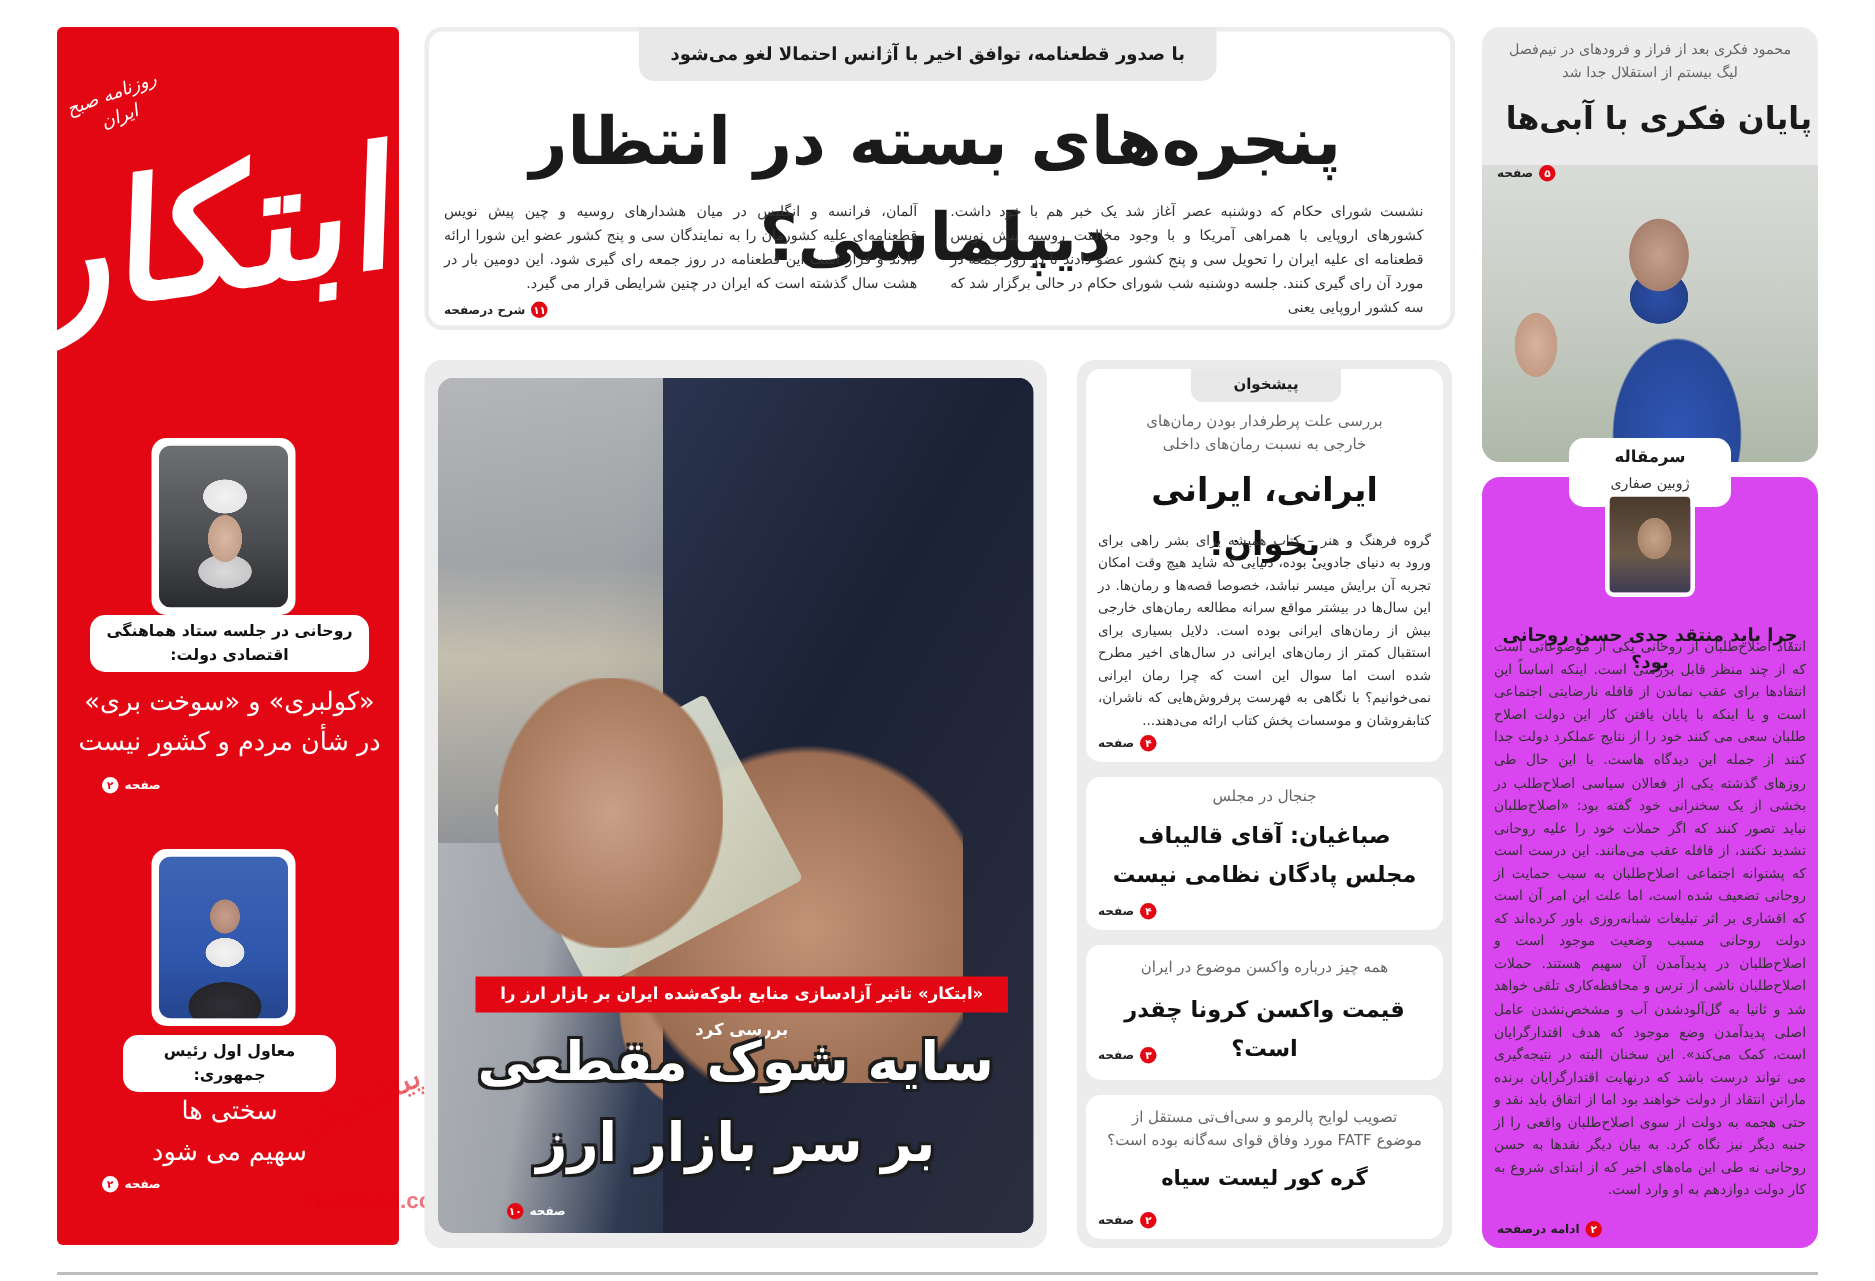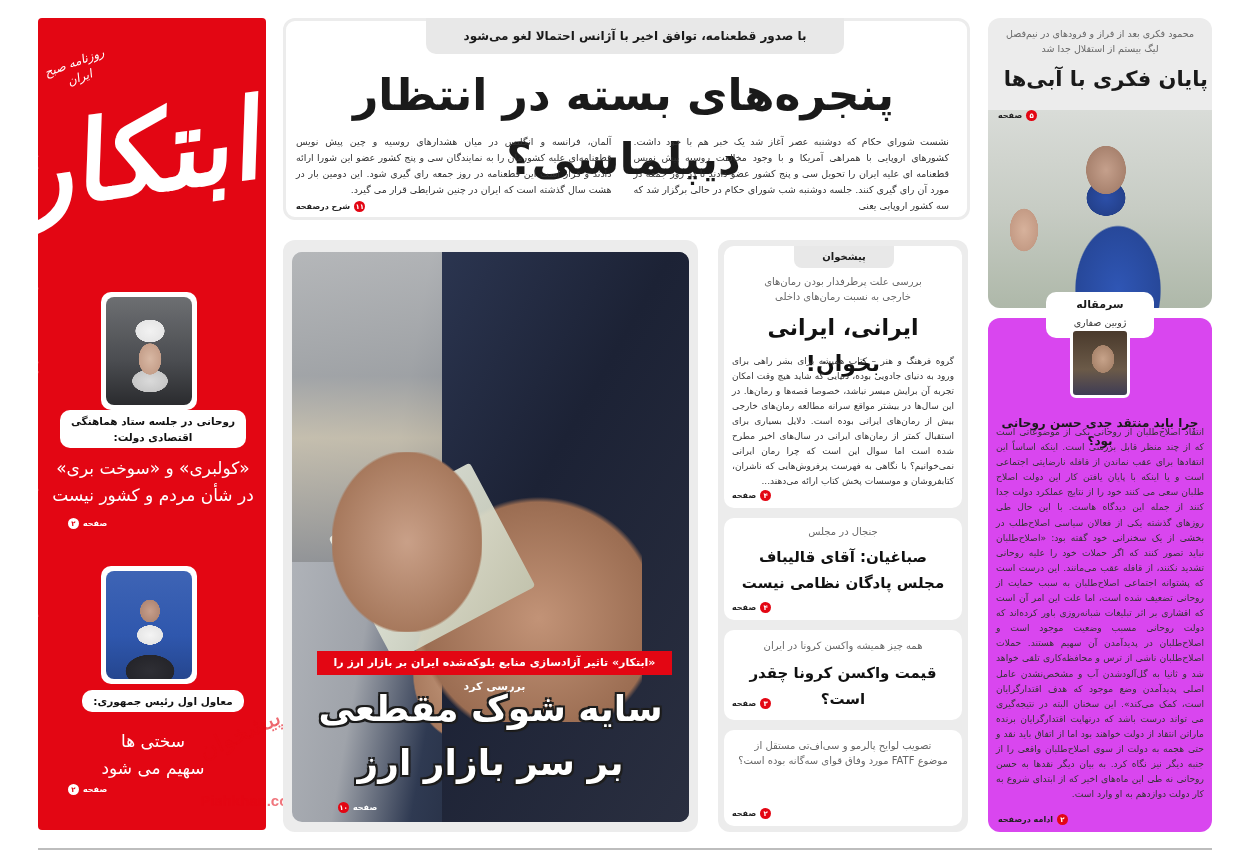--- a/index.html
+++ b/index.html
@@ -54,21 +54,21 @@
   .page-ref.white .dot { background: #fff; color: #e30613; }
   .page-ref.white .lbl { color: #fff; }
   .page-ref .lbl { color: #222; font-weight: bold; }
 
   
   .lead {
     position: absolute; left: 283px; top: 18px; width: 687px; height: 202px;
     background: #fff; border: 3px solid #ececec; border-radius: 12px;
   }
   .lead-kicker {
-    position: absolute; left: 140px; top: -3px; width: 418px; height: 36px;
+    position: absolute; left: 140px; top: -3px; width: 385px; height: 36px;
     background: #e8e8e8; border-radius: 0 0 10px 10px;
     font-size: 12px; font-weight: bold; text-align: center; line-height: 36px;
   }
   .lead-title {
     position: absolute; left: 10px; right: 16px; top: 42px; height: 64px;
     font-size: 44px; font-weight: 900; text-align: center; line-height: 64px; letter-spacing: -1px;
     font-family: "DejaVu Sans", sans-serif;
   }
   .lead-cols {
     position: absolute; left: 10px; right: 18px; top: 113px; display: flex; gap: 22px;
@@ -199,21 +199,21 @@
   <div>در شأن مردم و کشور نیست</div>
 </div>
 <div class="page-ref white rtl" style="left:68px; top:518px;">
   <span class="lbl">صفحه</span>
   <span class="dot">۲</span>
 </div>
 
 <div class="photo-frame" style="left:101px; top:566px; width:96px; height:118px;">
   <div class="photo" style="background: radial-gradient(ellipse 14px 16px at 44px 40px, #c79f8c 0%, #b08774 70%, transparent 72%), radial-gradient(ellipse 16px 12px at 44px 64px, #f4f4f4 0%, #e6e6e6 80%, transparent 82%), radial-gradient(ellipse 30px 20px at 44px 100px, #2f2f35 0%, #25252a 80%, transparent 82%), linear-gradient(180deg,#3e64b5 0%, #2f57ad 60%, #25468f 100%);"></div>
 </div>
-<div class="caption-pill rtl" style="left:82px; top:690px; width:162px;">معاول اول رئیس جمهوری:</div>
+<div class="caption-pill rtl" style="left:82px; top:690px; width:142px;">معاول اول رئیس جمهوری:</div>
 <div class="red-headline rtl" style="left:48px; top:728px; width:210px;">
   <div>سختی ها</div>
   <div>سهیم می شود</div>
 </div>
 <div class="page-ref white rtl" style="left:68px; top:784px;">
   <span class="lbl">صفحه</span>
   <span class="dot">۲</span>
 </div>
 
 <div class="watermark rtl">پیشخوان</div>
@@ -269,30 +269,31 @@
       <div>صباغیان: آقای قالیباف</div>
       <div>مجلس پادگان نظامی نیست</div>
     </div>
     <div class="page-ref" style="left:8px; top:84px;">
       <span class="dot">۴</span>
       <span class="lbl">صفحه</span>
     </div>
   </div>
 
   <div class="mcard" style="top:390px; height:90px;">
-    <div class="kicker" style="position:absolute; left:8px; right:8px; top:8px;">همه چیز همیشه واکسن کرونا در ایران</div>
+    <div class="kicker" style="position:absolute; left:8px; right:8px; top:8px;">همه چیز درباره واکسن موضوع در ایران</div>
     <div class="title" style="position:absolute; left:4px; right:4px; top:30px; font-size:15px; line-height:26px;">قیمت واکسن کرونا چقدر است؟</div>
     <div class="page-ref" style="left:8px; top:68px;">
       <span class="dot">۳</span>
       <span class="lbl">صفحه</span>
     </div>
   </div>
 
   <div class="mcard" style="top:490px; height:96px;">
     <div class="kicker" style="position:absolute; left:14px; right:14px; top:8px;">تصویب لوایح پالرمو و سی‌اف‌تی مستقل از موضوع FATF مورد وفاق قوای سه‌گانه بوده است؟</div>
+    <div class="title" style="position:absolute; left:4px; right:4px; top:44px; font-size:14px; line-height:24px;">گره کور لیست سیاه</div>
     <div class="page-ref" style="left:8px; top:78px;">
       <span class="dot">۲</span>
       <span class="lbl">صفحه</span>
     </div>
   </div>
 </div>
 
 <div class="right-col rtl">
   <div class="sport-card">
     <div style="position:absolute; left:10px; right:10px; top:8px; text-align:center; font-size:9.5px; color:#666; line-height:15px;">محمود فکری بعد از فراز و فرودهای در نیم‌فصل لیگ بیستم از استقلال جدا شد</div>

